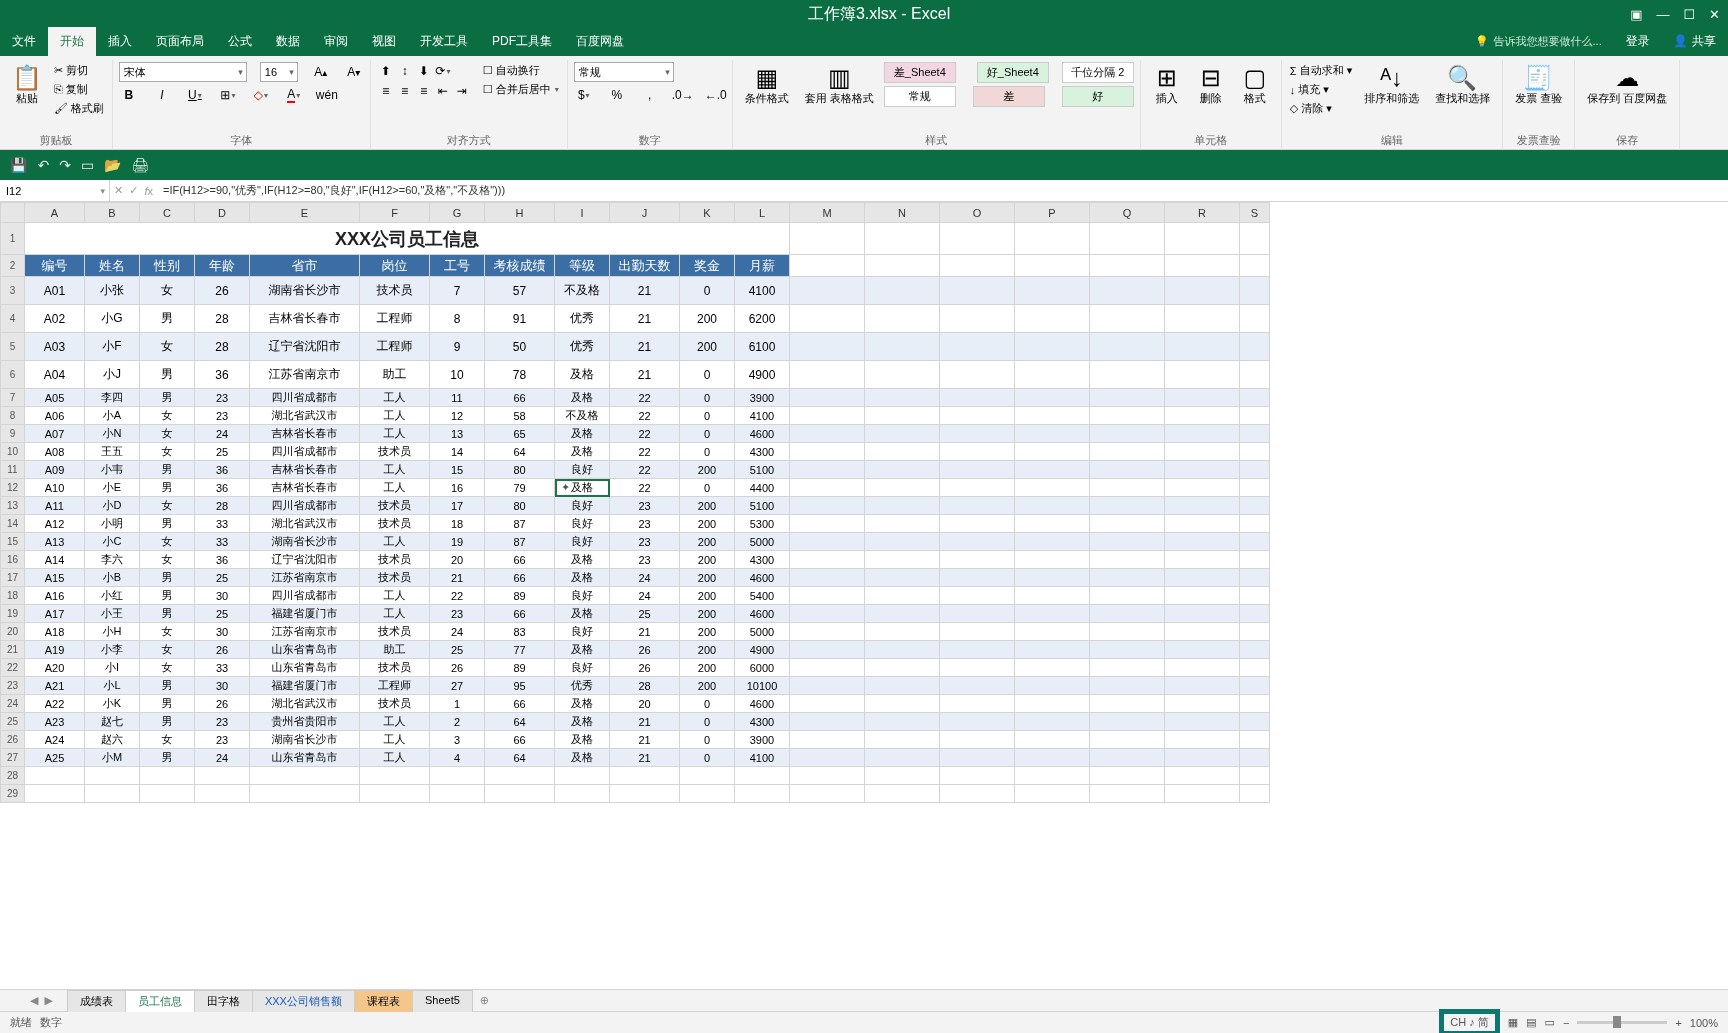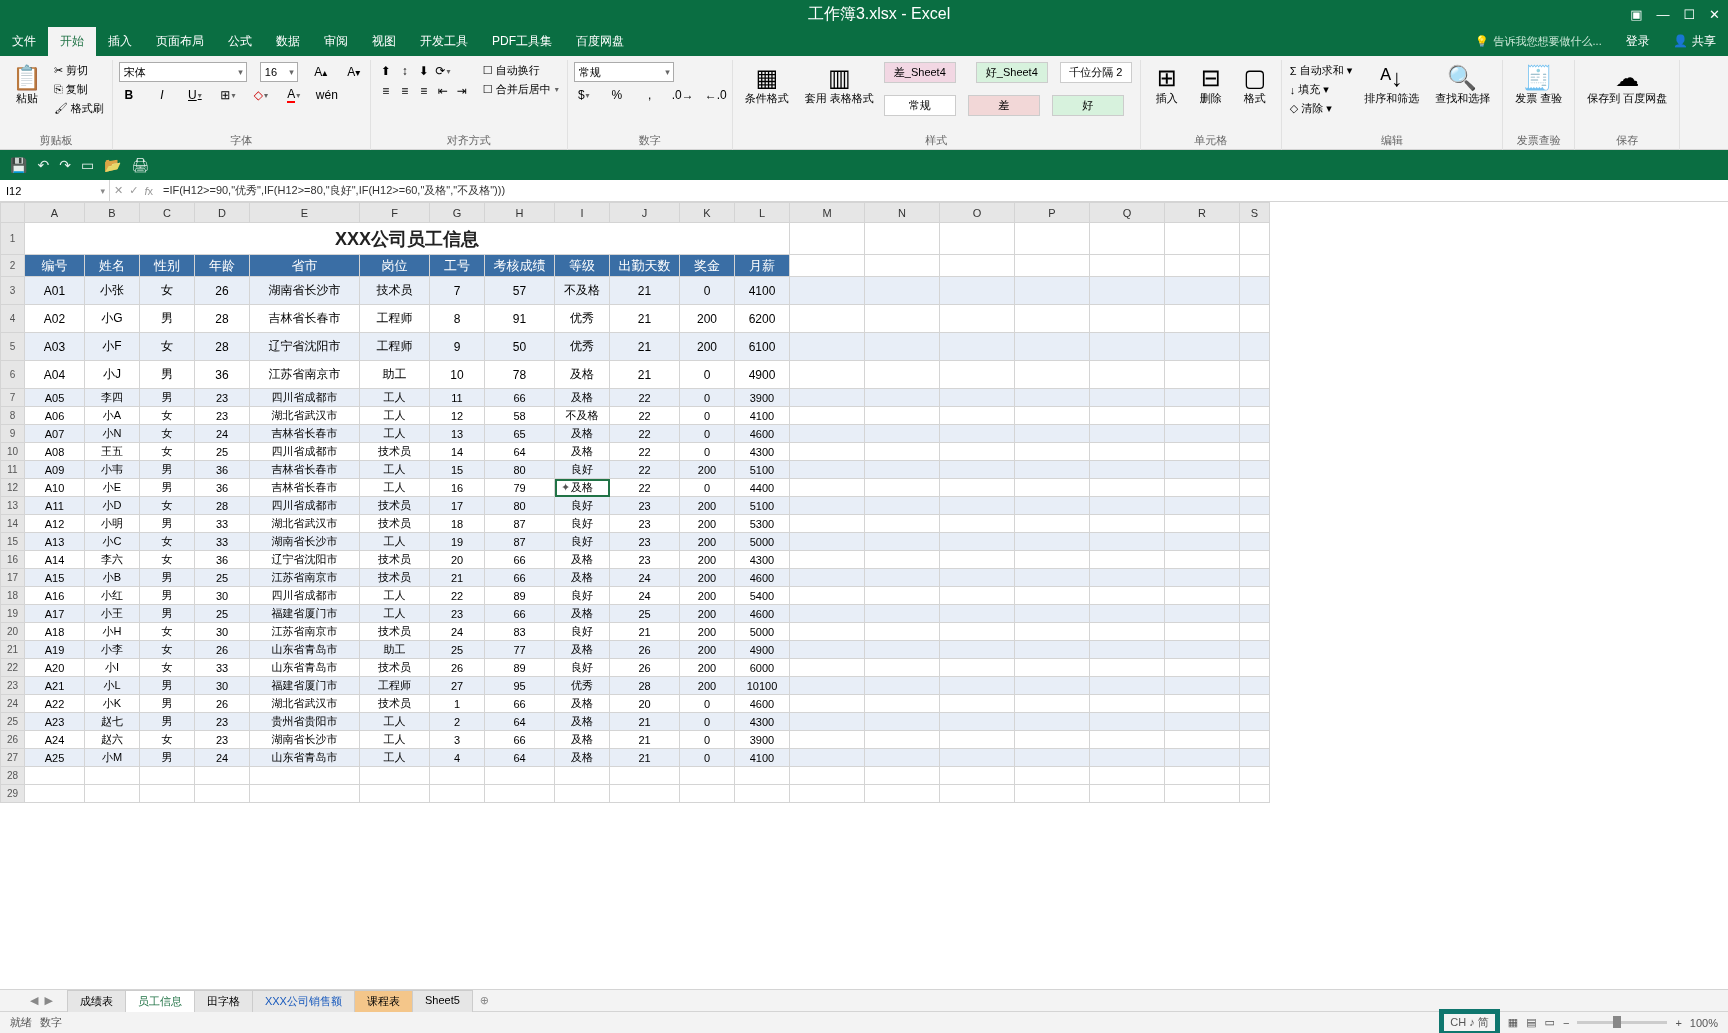--- a/index.html
+++ b/index.html
@@ -28,21 +28,21 @@
 .combo::after { content: "▾"; position: absolute; right: 3px; color: #666; font-size: 9px; }
 .smbtn { width: 20px; height: 20px; display: inline-flex; align-items: center; justify-content: center; cursor: pointer; font-size: 12px; }
 .smbtn.b { font-weight: bold; }
 .smbtn.i { font-style: italic; }
 .smbtn.u { text-decoration: underline; }
 .dd::after { content: "▾"; font-size: 8px; margin-left: 1px; color: #666; }
 .alignbox { display: flex; flex-direction: column; gap: 2px; }
 .alrow { display: flex; gap: 1px; }
 .albtn { width: 18px; height: 18px; display: inline-flex; align-items: center; justify-content: center; border: 1px solid transparent; cursor: pointer; }
 .chk { display: flex; align-items: center; gap: 3px; font-size: 11px; padding: 2px; }
-.stylebox { display: flex; gap: 12px; flex-wrap: wrap; width: 250px; }
+.stylebox { display: flex; gap: 3px; flex-wrap: wrap; width: 250px; justify-content: space-between; }
 .styleitem { border: 1px solid #ccc; padding: 2px 6px; font-size: 11px; min-width: 72px; text-align: center; }
 .qat { background: #0a6e42; height: 30px; display: flex; align-items: center; gap: 10px; padding: 0 10px; }
 .qat .qbtn { color: #fff; font-size: 14px; cursor: pointer; opacity: 0.9; }
 .fbar { display: flex; height: 22px; border-bottom: 1px solid #d4d4d4; align-items: stretch; background: #fff; }
 .namebox { width: 110px; border-right: 1px solid #d4d4d4; font-size: 11px; padding: 0 6px; display: flex; align-items: center; position: relative; }
 .namebox::after { content: "▾"; position: absolute; right: 4px; font-size: 9px; color: #888; }
 .fxbtns { display: flex; align-items: center; padding: 0 4px; gap: 6px; color: #999; }
 .fxbtns span { cursor: pointer; font-size: 11px; }
 .fxinput { flex: 1; display: flex; align-items: center; font-size: 11px; padding: 0 6px; color: #333; }
 .gridwrap { position: relative; height: calc(1033px - 28px - 28px - 94px - 30px - 22px - 22px - 22px); overflow: hidden; background: #fff; }

